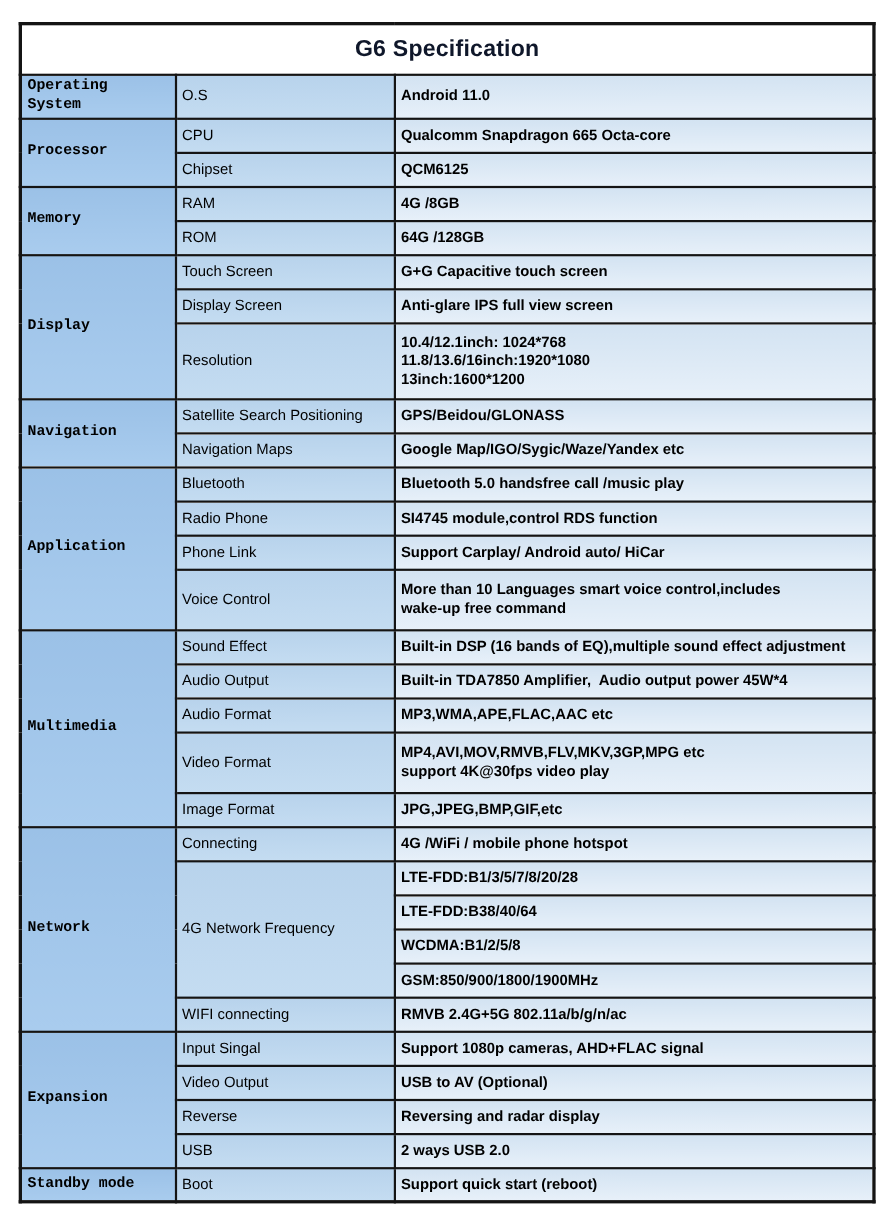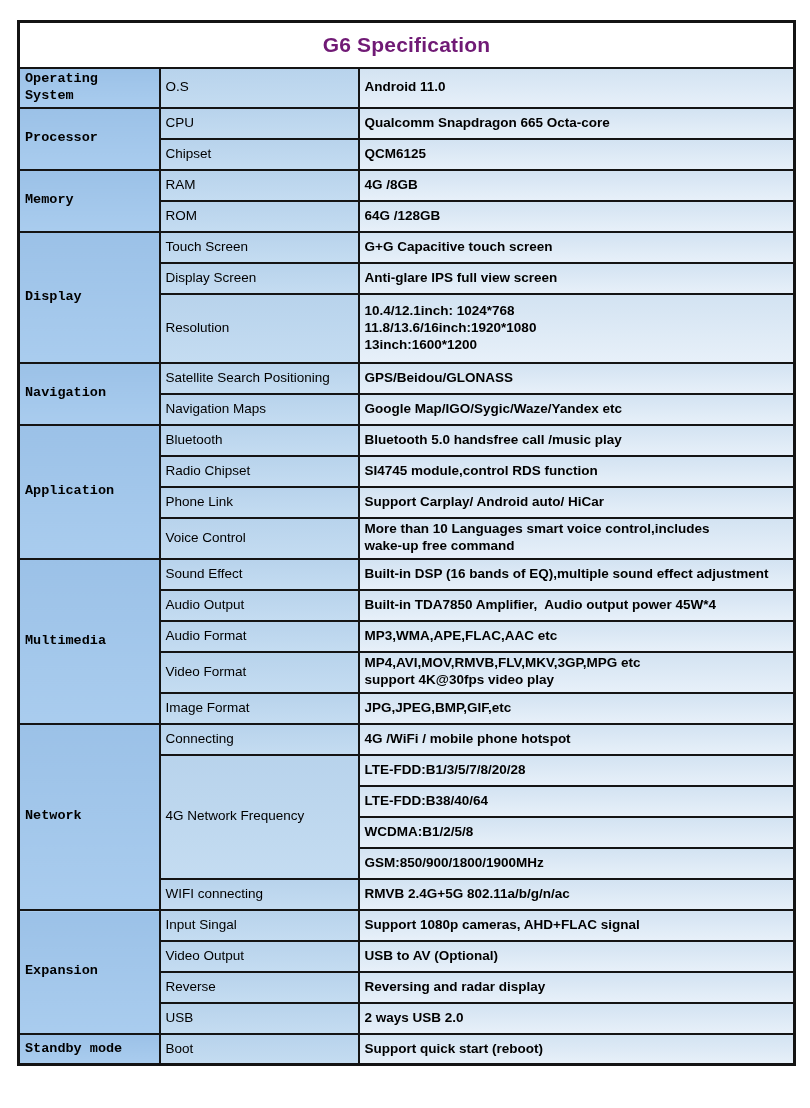--- a/index.html
+++ b/index.html
@@ -18,25 +18,25 @@
   td{
     border:2px solid #141414;
     padding:2px 5px;
     font-size:13.5px;
     line-height:1.25;
     vertical-align:middle;
     overflow:hidden;
     word-wrap:break-word;
   }
   tr{height:31px}
-  tr.h2{height:41px}
+  tr.h2{height:55px}
   tr.h3{height:69px}
   td.title-cell{
     height:40px;background:#ffffff;text-align:center;
-    font-weight:bold;font-size:21px;color:#701a75;letter-spacing:0.2px;
+    font-weight:bold;font-size:21px;color:#0f172a;letter-spacing:0.2px;
   }
   td.cat{
     font-weight:bold;
     background:linear-gradient(180deg,#9BC1E7 0%,#A9CCEE 100%);
     font-family:Liberation Mono, monospace;
   }
   td.item{
     background:linear-gradient(180deg,#B8D3EC 0%,#C4DCF1 100%);
   }
   td.val{
@@ -112,21 +112,21 @@
       <td class="item">Navigation Maps</td>
       <td class="val">Google Map/IGO/Sygic/Waze/Yandex etc</td>
     </tr>
 
     <tr>
       <td class="cat" rowspan="4">Application</td>
       <td class="item">Bluetooth</td>
       <td class="val">Bluetooth 5.0 handsfree call /music play</td>
     </tr>
     <tr>
-      <td class="item">Radio Chipset</td>
+      <td class="item">Radio Phone</td>
       <td class="val">SI4745 module,control RDS function</td>
     </tr>
     <tr>
       <td class="item">Phone Link</td>
       <td class="val">Support Carplay/ Android auto/ HiCar</td>
     </tr>
     <tr class="h2">
       <td class="item">Voice Control</td>
       <td class="val">More than 10 Languages smart voice control,includes
 wake-up free command</td>

